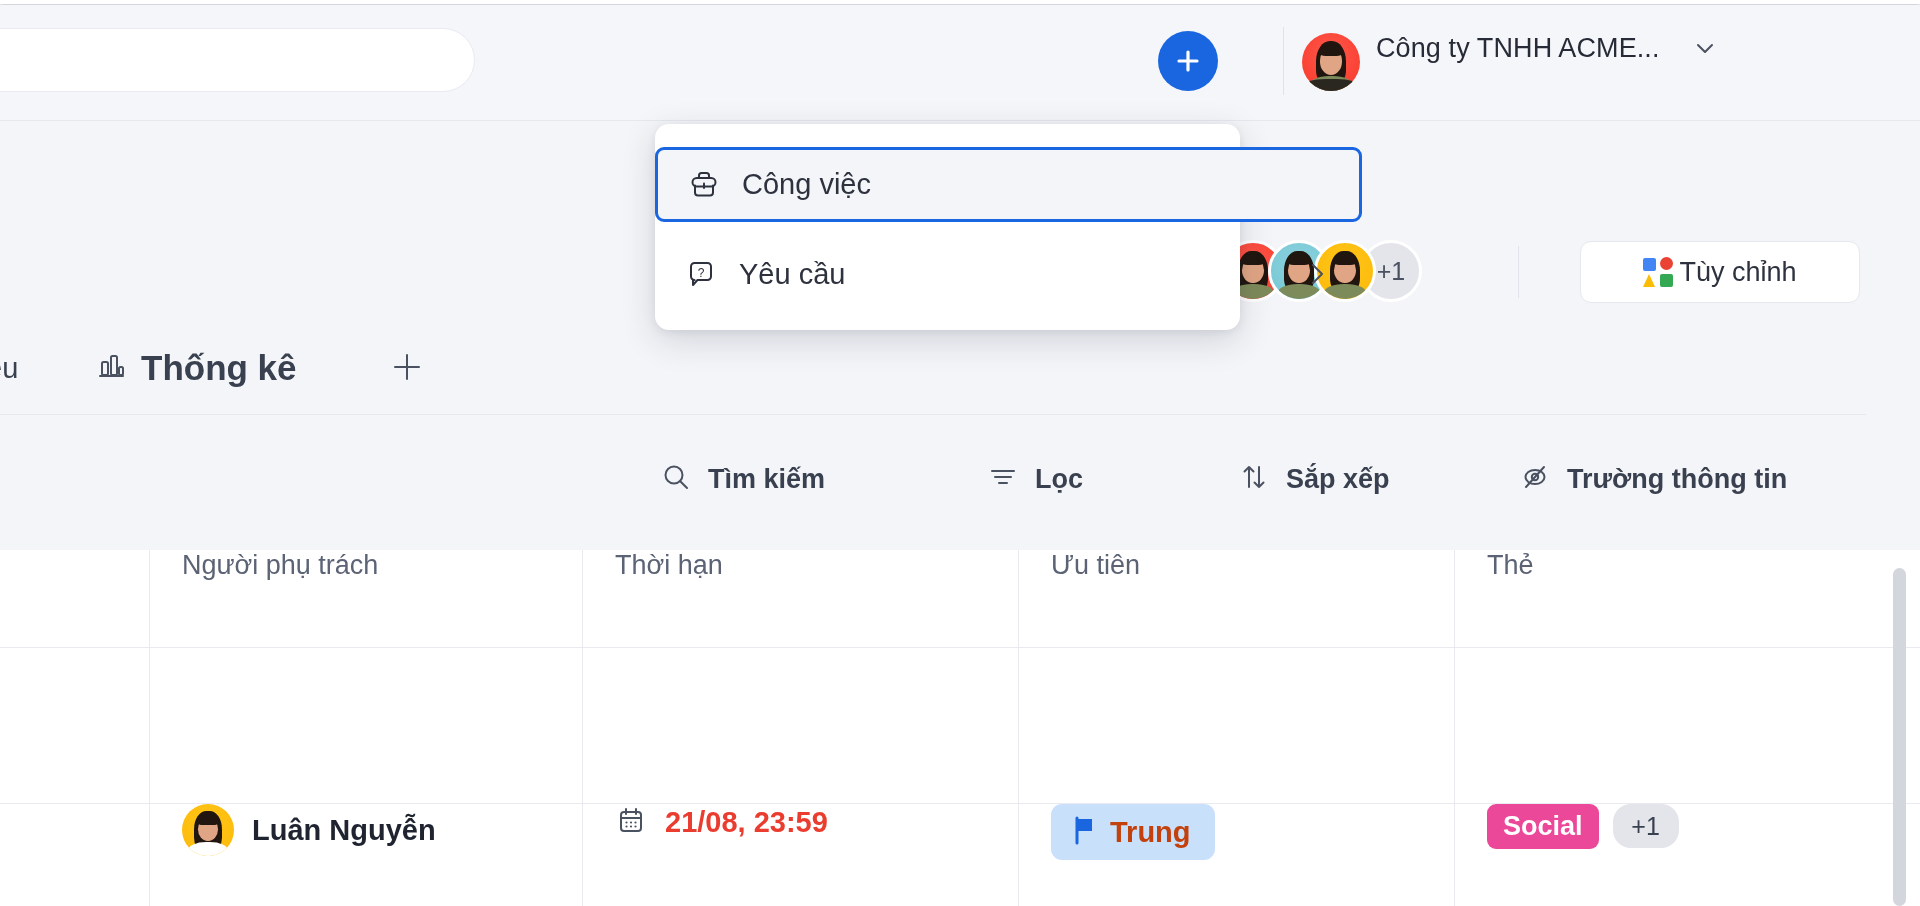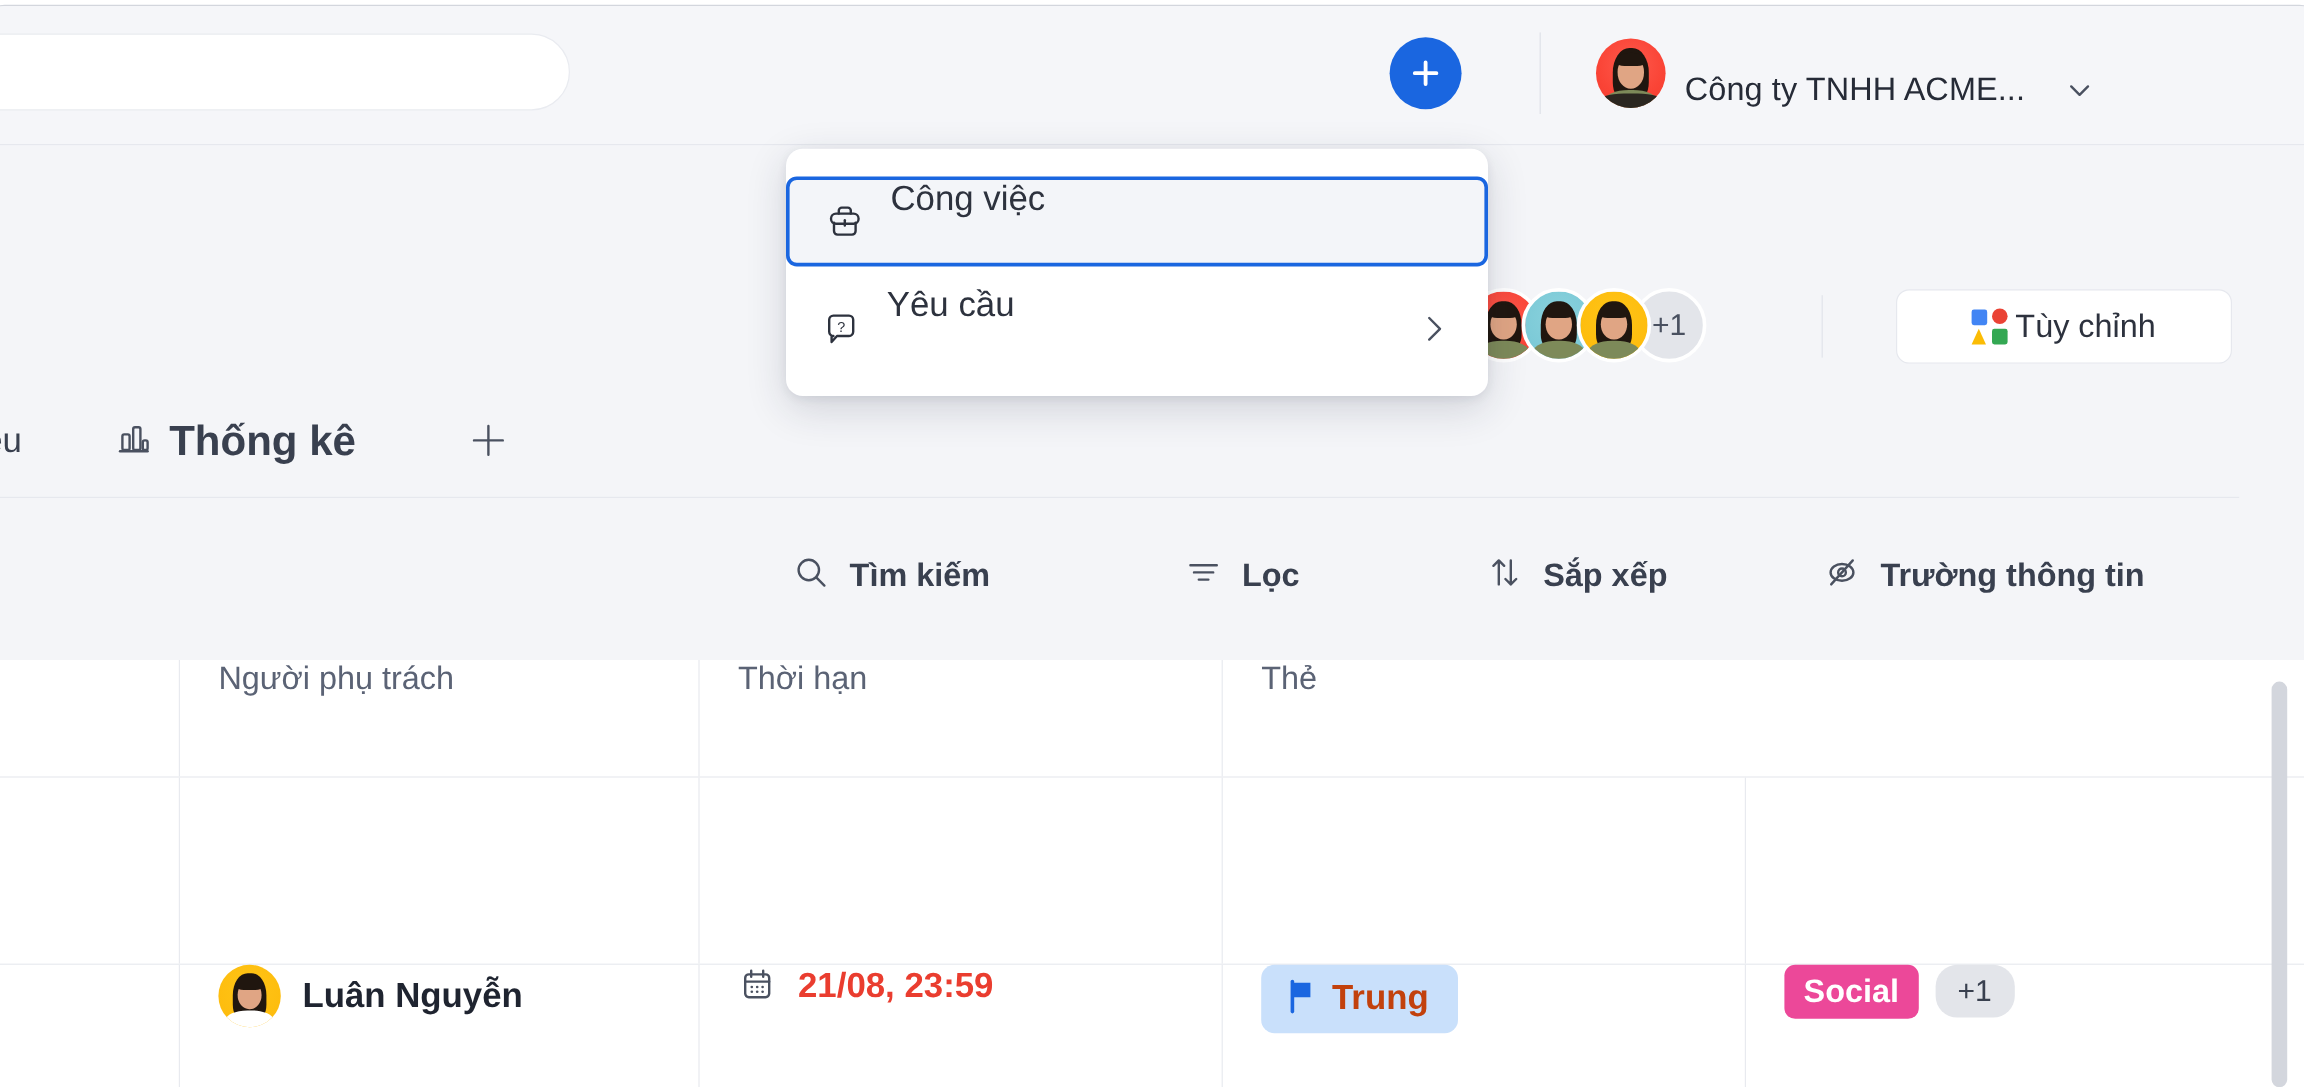--- a/index.html
+++ b/index.html
@@ -64,23 +64,23 @@
 
   .topbar-sep {
     position: absolute;
     left: 1283px; top: 27px;
     width: 1px; height: 68px;
     background: #dfe2e9;
   }
 
   .org-chip {
     position: absolute;
-    left: 1330px; top: 33px;
+    left: 1302px; top: 33px;
     height: 57px;
-    display: flex; align-items: flex-end; gap: 16px;
+    display: flex; align-items: flex-start; gap: 16px;
     cursor: pointer;
   }
   .org-avatar {
     width: 58px; height: 58px; border-radius: 50%;
     background: radial-gradient(circle at 50% 38%, #ff5a4d 0%, #fa4436 60%, #f23a2d 100%);
     position: relative; overflow: hidden; flex: none;
   }
   .av-hair  { position:absolute; left:24%; top:14%; width:52%; height:76%; background:#20160f; border-radius:46% 46% 34% 34%; }
   .av-face  { position:absolute; left:31%; top:26%; width:38%; height:46%; background:#e0a584; border-radius:48% 48% 50% 50%; }
   .av-hairF { position:absolute; left:29%; top:20%; width:42%; height:20%; background:#20160f; border-radius:50% 50% 28% 28%; }
@@ -98,22 +98,22 @@
     position: absolute;
     left: 655px; top: 124px;
     width: 585px; height: 206px;
     background: #ffffff;
     border-radius: 14px;
     box-shadow: 0 10px 34px rgba(28,38,60,.16), 0 2px 8px rgba(28,38,60,.08);
     z-index: 40;
   }
   .dd-item {
     position: absolute; left: 0;
-    width: 585px; height: 72px;
-    display: flex; 
+    width: 707px; height: 72px;
+    display: flex; align-items: center;
     padding: 0 28px;
     cursor: pointer;
   }
   .dd-item.active {
     top: 23px;
     background: #f3f5f9;
     border: 3px solid #1a66e0;
     border-radius: 9px;
     height: 75px;
   }
@@ -423,20 +423,23 @@
 
     <div class="t-row header">
       <div class="t-cell c-w0">
         <span class="th-label"></span>
       </div>
       <div class="t-cell c-w1">
         <span class="th-label">Người phụ trách</span>
       </div>
       <div class="t-cell c-w2">
         <span class="th-label">Thời hạn</span>
+      </div>
+      <div class="t-cell c-w3">
+        <span class="th-label">Ưu tiên</span>
       </div>
       <div class="t-cell c-w4">
         <span class="th-label">Thẻ</span>
       </div>
     </div>
 
     <div class="t-row empty">
       <div class="t-cell c-w0"></div>
       <div class="t-cell c-w1"></div>
       <div class="t-cell c-w2"></div>

